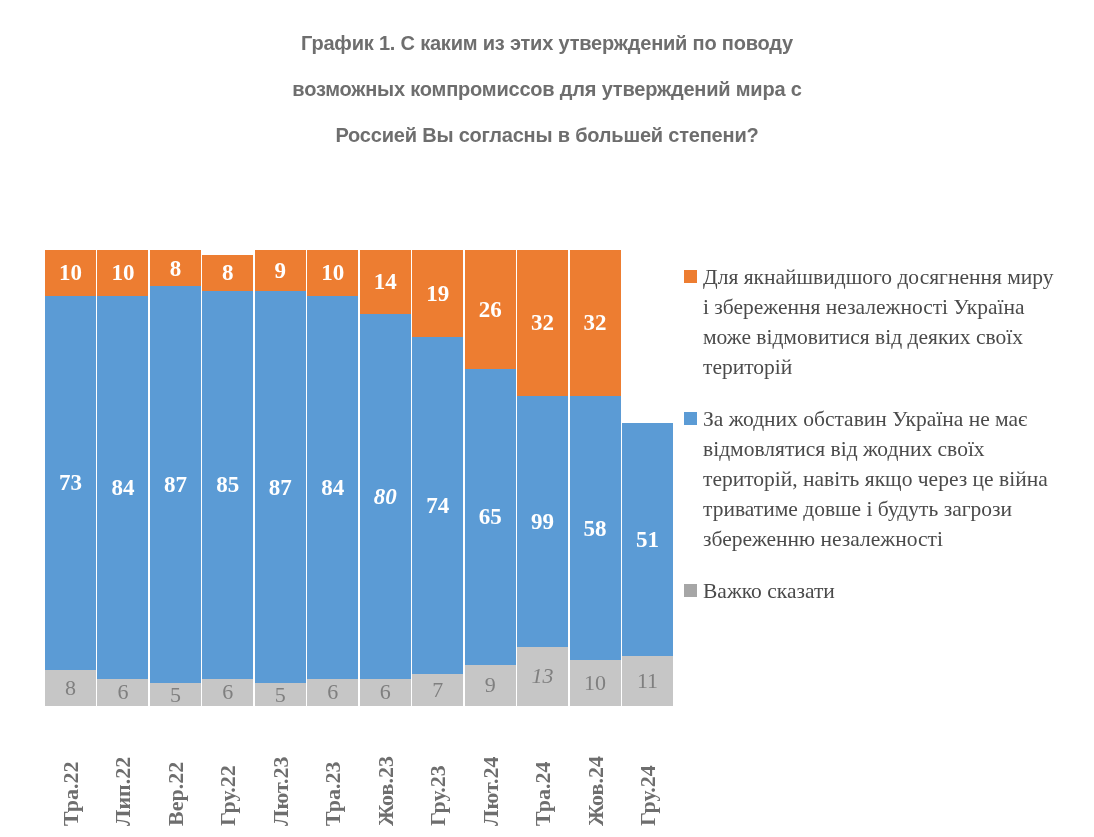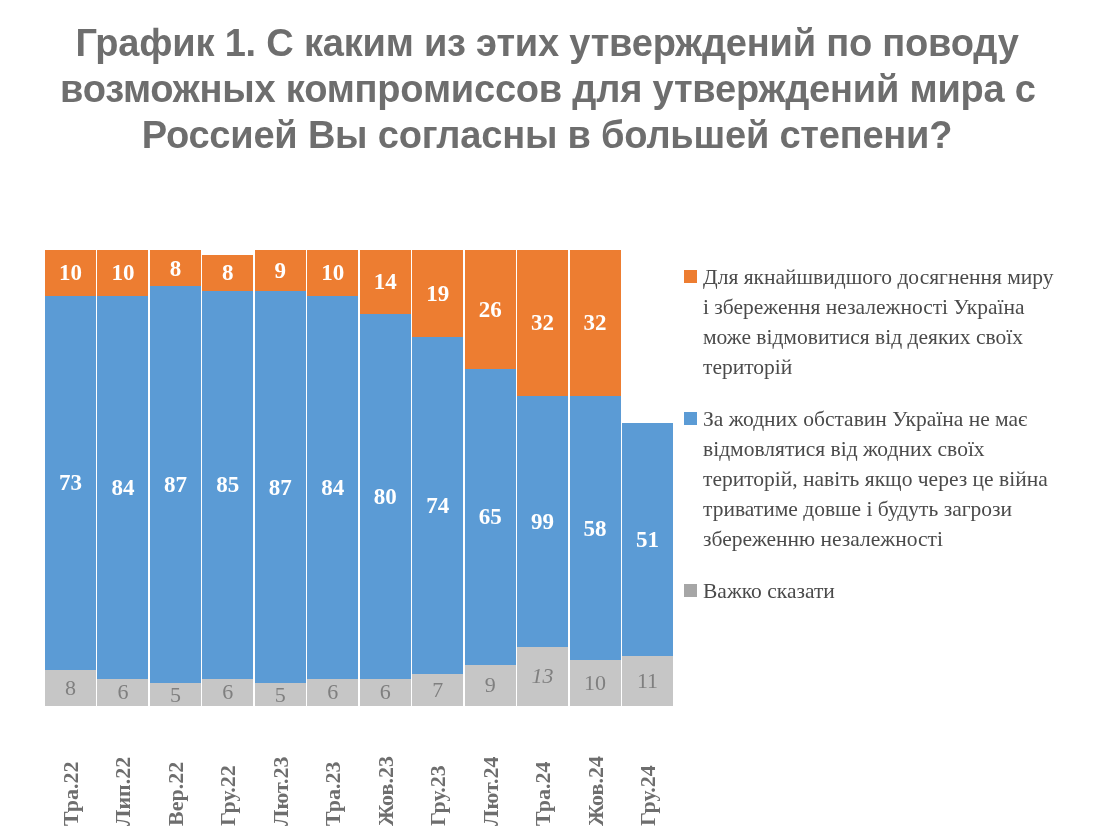--- a/index.html
+++ b/index.html
@@ -17,21 +17,21 @@
 
   
   #chart-title {
     position: absolute;
     left: 60px;
     top: 20px;
     width: 974px;
     text-align: center;
     font-family: "Liberation Sans", sans-serif;
     font-weight: bold;
-    font-size: 38px;
+    font-size: 20px;
     line-height: 46px;
     color: #6E6E6E;
     letter-spacing: -0.2px;
   }
   #chart-title .tline { display: block; white-space: nowrap; }
 
   
   #plot-area {
     position: absolute;
     left: 45px;
@@ -215,21 +215,21 @@
         <span class="seg-label">84</span>
       </div>
       <div class="seg seg-gray" style="height: 6%;">
         <span class="seg-label">6</span>
       </div>
     </div>
     <div class="bar-column">
       <div class="seg seg-orange" style="height: 14%;">
         <span class="seg-label">14</span>
       </div>
-      <div class="seg seg-blue" style="height: 80%;">
+      <div class="seg seg-blue" style="height: 80%; font-style: italic;">
         <span class="seg-label">80</span>
       </div>
       <div class="seg seg-gray" style="height: 6%;">
         <span class="seg-label">6</span>
       </div>
     </div>
     <div class="bar-column">
       <div class="seg seg-orange" style="height: 19%;">
         <span class="seg-label">19</span>
       </div>

